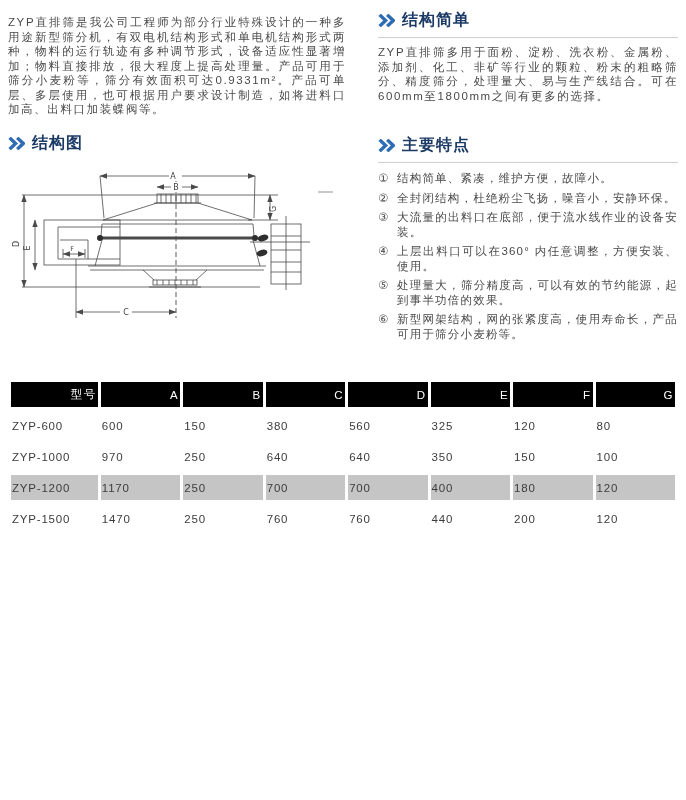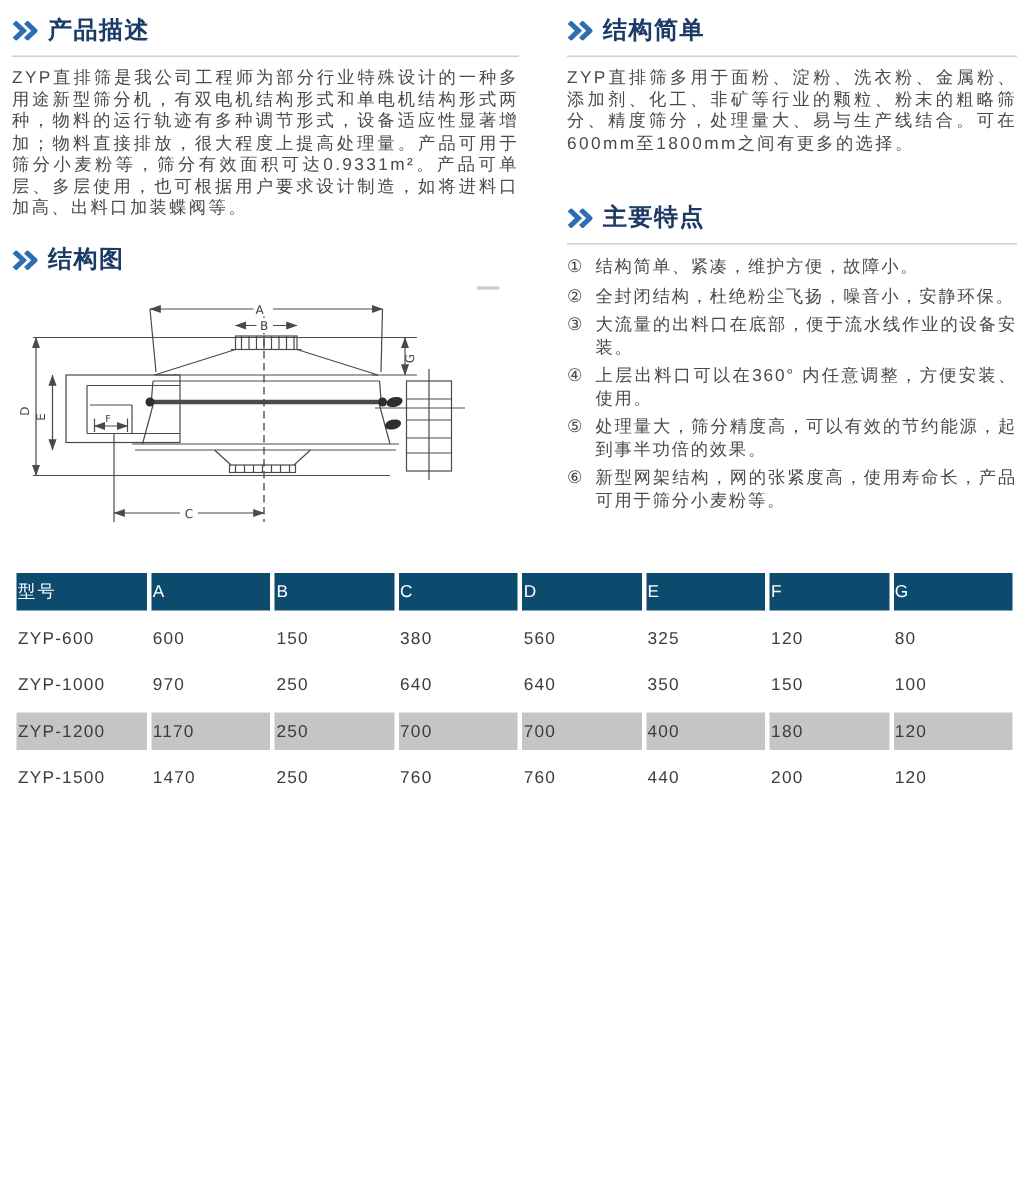--- a/index.html
+++ b/index.html
@@ -39,51 +39,42 @@
   .diagram-wrap{margin-top:6px;padding-left:0;}
   .diagram-wrap svg{display:block;}
 
   .tech-section{margin-top:10px;}
   .param-table{
     width:100%;border-collapse:separate;border-spacing:3px 6px;
     table-layout:fixed;margin-top:2px;
   }
   .param-table col.c0{width:13.5%;}
   .param-table th{
-    background:#0c4a6e;color:#ffffff;font-weight:normal;
-    font-size:11.5px;height:23px;letter-spacing:1.5px;text-align:left;margin-top:26px;
+    background:#000000;color:#ffffff;font-weight:normal;
+    font-size:11.5px;height:23px;letter-spacing:1.5px;text-align:right;margin-top:26px;
   }
   .param-table td{
     font-size:11.5px;color:#3c3c3c;height:23px;
     letter-spacing:0.8px;
   }
   .param-table tr.alt td{background:#c5c5c5;}
 
   .stray-mark{position:absolute;left:318px;top:191px;width:15px;height:2px;background:#c9c9c9;}
 
   .dim-label{font-size:8px;fill:#3f3f3f;font-family:"DejaVu Sans",sans-serif;}
 </style>
 </head>
 <body>
 
 <div class="page">
 
   <div class="columns">
 
     <div class="col-left">
 
-      <h2 class="section-heading with-rule">
-        <span class="chev">
-          <svg width="17" height="13" viewBox="0 0 17 13">
-            <path d="M1.6 0.8 L7.6 6.5 L1.6 12.2" fill="none" stroke="#2e6db4" stroke-width="3.4"></path>
-            <path d="M9.2 0.8 L15.2 6.5 L9.2 12.2" fill="none" stroke="#2e6db4" stroke-width="3.4"></path>
-          </svg>
-        </span>
-        <span>产品描述</span>
-      </h2>
       <p class="body-text">ZYP直排筛是我公司工程师为部分行业特殊设计的一种多用途新型筛分机，有双电机结构形式和单电机结构形式两种，物料的运行轨迹有多种调节形式，设备适应性显著增加；物料直接排放，很大程度上提高处理量。产品可用于筛分小麦粉等，筛分有效面积可达0.9331m²。产品可单层、多层使用，也可根据用户要求设计制造，如将进料口加高、出料口加装蝶阀等。</p>
 
       <h2 class="section-heading" style="margin-top:14px;">
         <span class="chev">
           <svg width="17" height="13" viewBox="0 0 17 13">
             <path d="M1.6 0.8 L7.6 6.5 L1.6 12.2" fill="none" stroke="#2e6db4" stroke-width="3.4"></path>
             <path d="M9.2 0.8 L15.2 6.5 L9.2 12.2" fill="none" stroke="#2e6db4" stroke-width="3.4"></path>
           </svg>
         </span>
         <span>结构图</span>

